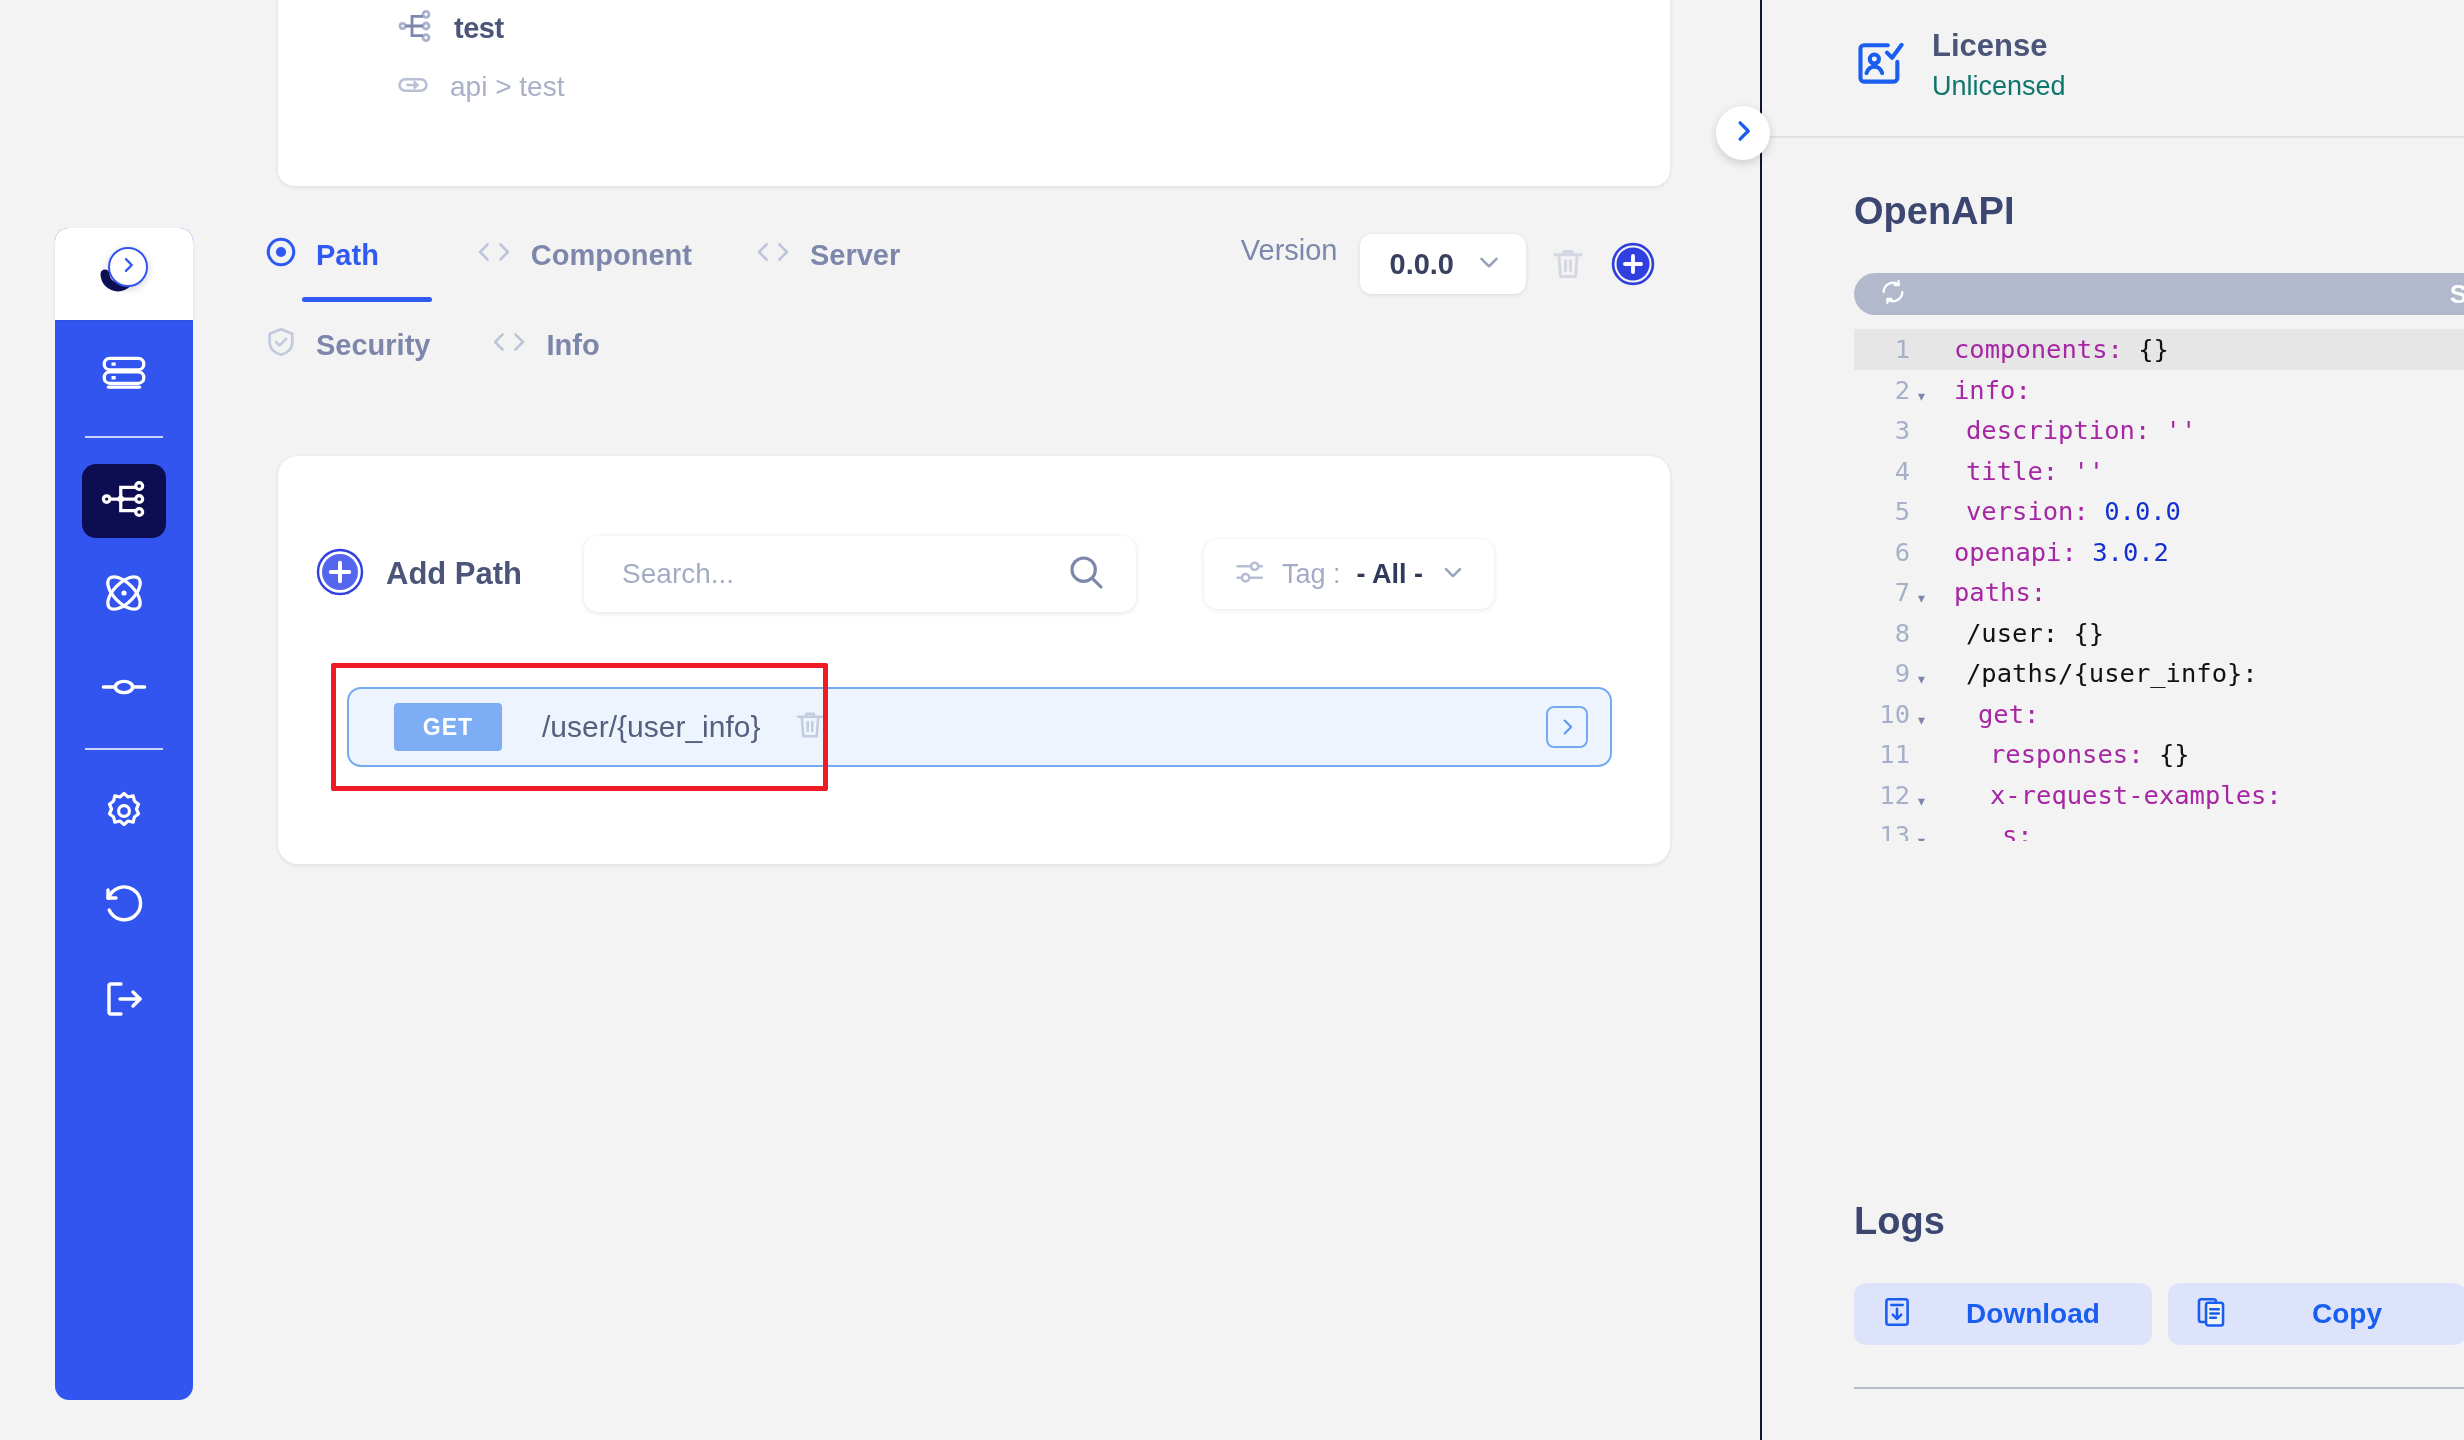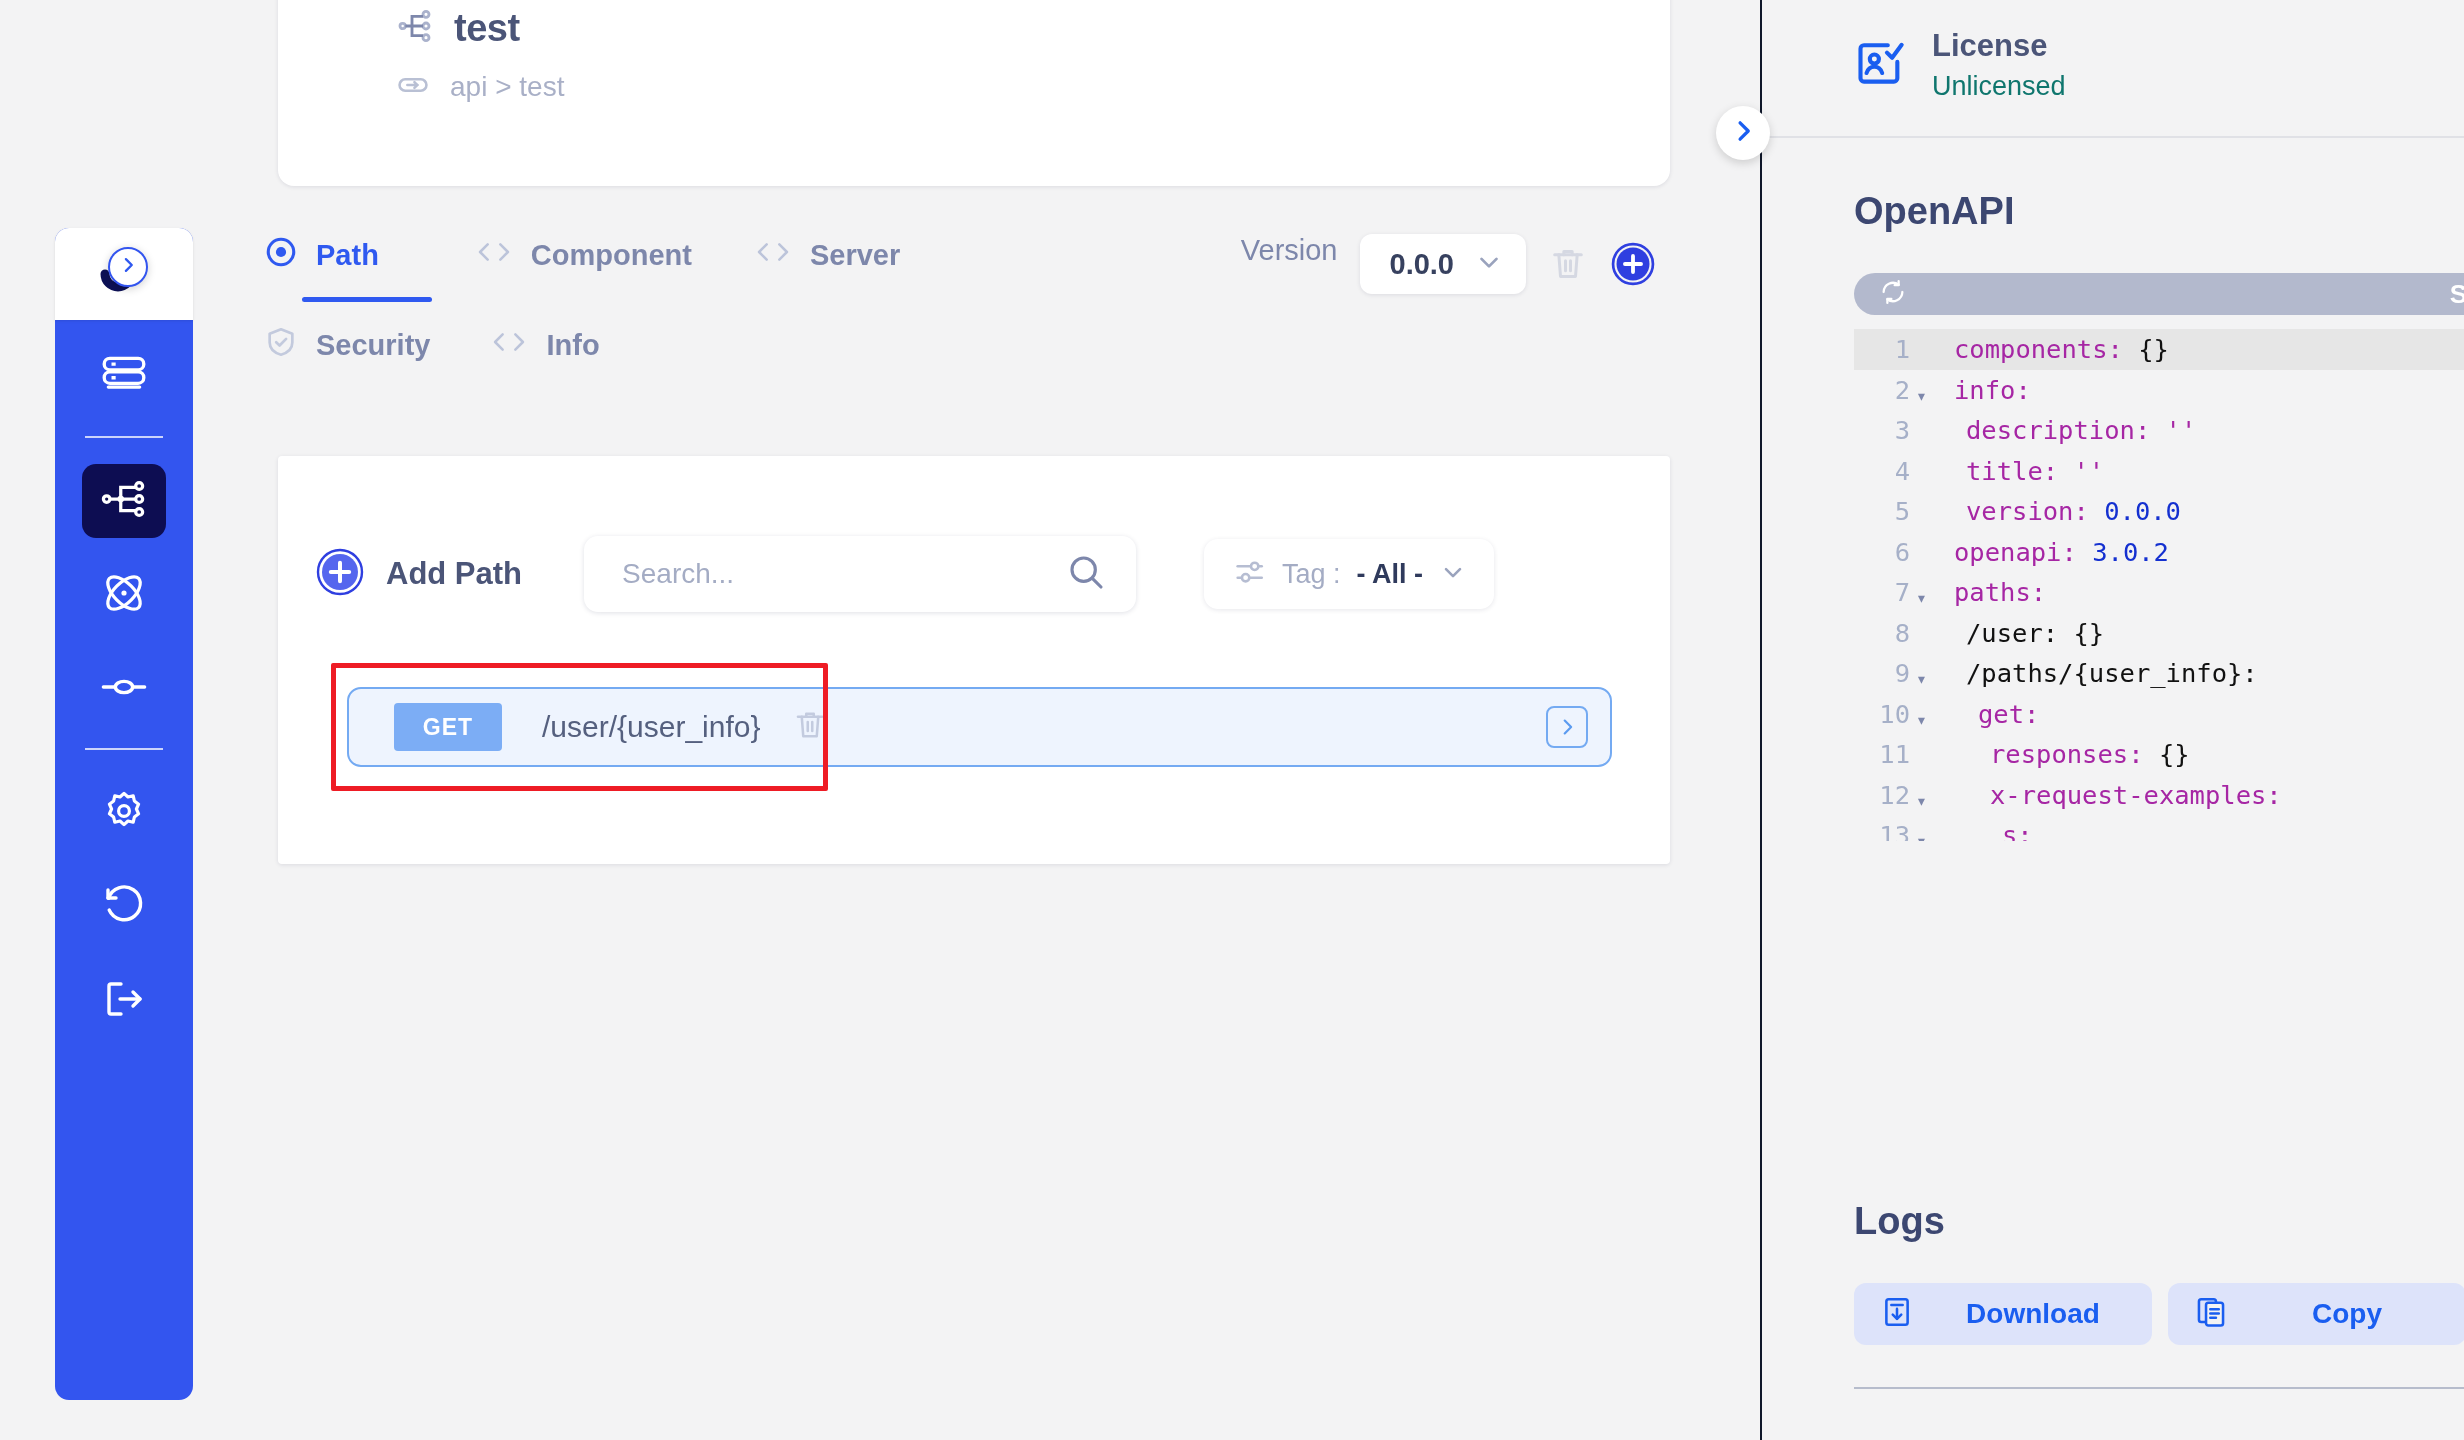--- a/index.html
+++ b/index.html
@@ -57,21 +57,21 @@
   .header-card {
     position: absolute; left: 278px; top: -42px;
     width: 1392px; height: 228px;
     background: #ffffff;
     border-radius: 16px;
     box-shadow: 0 1px 4px rgba(17,24,60,.10);
     padding: 48px 0 0 118px;
   }
   .header-title-row { display: flex; align-items: center; gap: 18px; }
   .header-title {
-    font-size: 38px; font-weight: bold; color: #4b5578; letter-spacing: -.5px;
+    font-size: 29px; font-weight: bold; color: #4b5578; letter-spacing: -.5px;
   }
   .header-crumb-row { display: flex; align-items: center; gap: 20px; margin-top: 18px; }
   .header-crumb { font-size: 28px; color: #a9b0c7; }
 
   
   .tabs-wrap {
     position: absolute; left: 264px; top: 228px;
     width: 1392px; height: 128px;
   }
   .tab-row { display: flex; align-items: center; gap: 0px; }
@@ -101,21 +101,21 @@
     padding: 0 22px 0 30px; display:flex; align-items:center; gap: 20px;
     box-shadow: 0 1px 4px rgba(17,24,60,.10); cursor: pointer;
   }
   .version-value { font-size: 29px; color: #37415f; font-weight: bold; }
   .icon-btn { cursor: pointer; display: flex; align-items: center; justify-content: center; }
 
   
   .path-panel {
     position: absolute; left: 278px; top: 456px;
     width: 1392px; height: 408px;
-    background: #ffffff; border-radius: 4px;
+    background: #ffffff; border-radius: 20px;
     box-shadow: 0 1px 4px rgba(17,24,60,.10);
   }
   .path-toolbar {
     position: absolute; left: 38px; top: 80px;
     width: 1320px; display: flex; align-items: center;
   }
   .add-path { display: flex; align-items: center; gap: 22px; cursor: pointer; }
   .add-path-label { font-size: 31px; font-weight: bold; color: #4b5578; }
   .search-box {
     margin-left: 62px;

